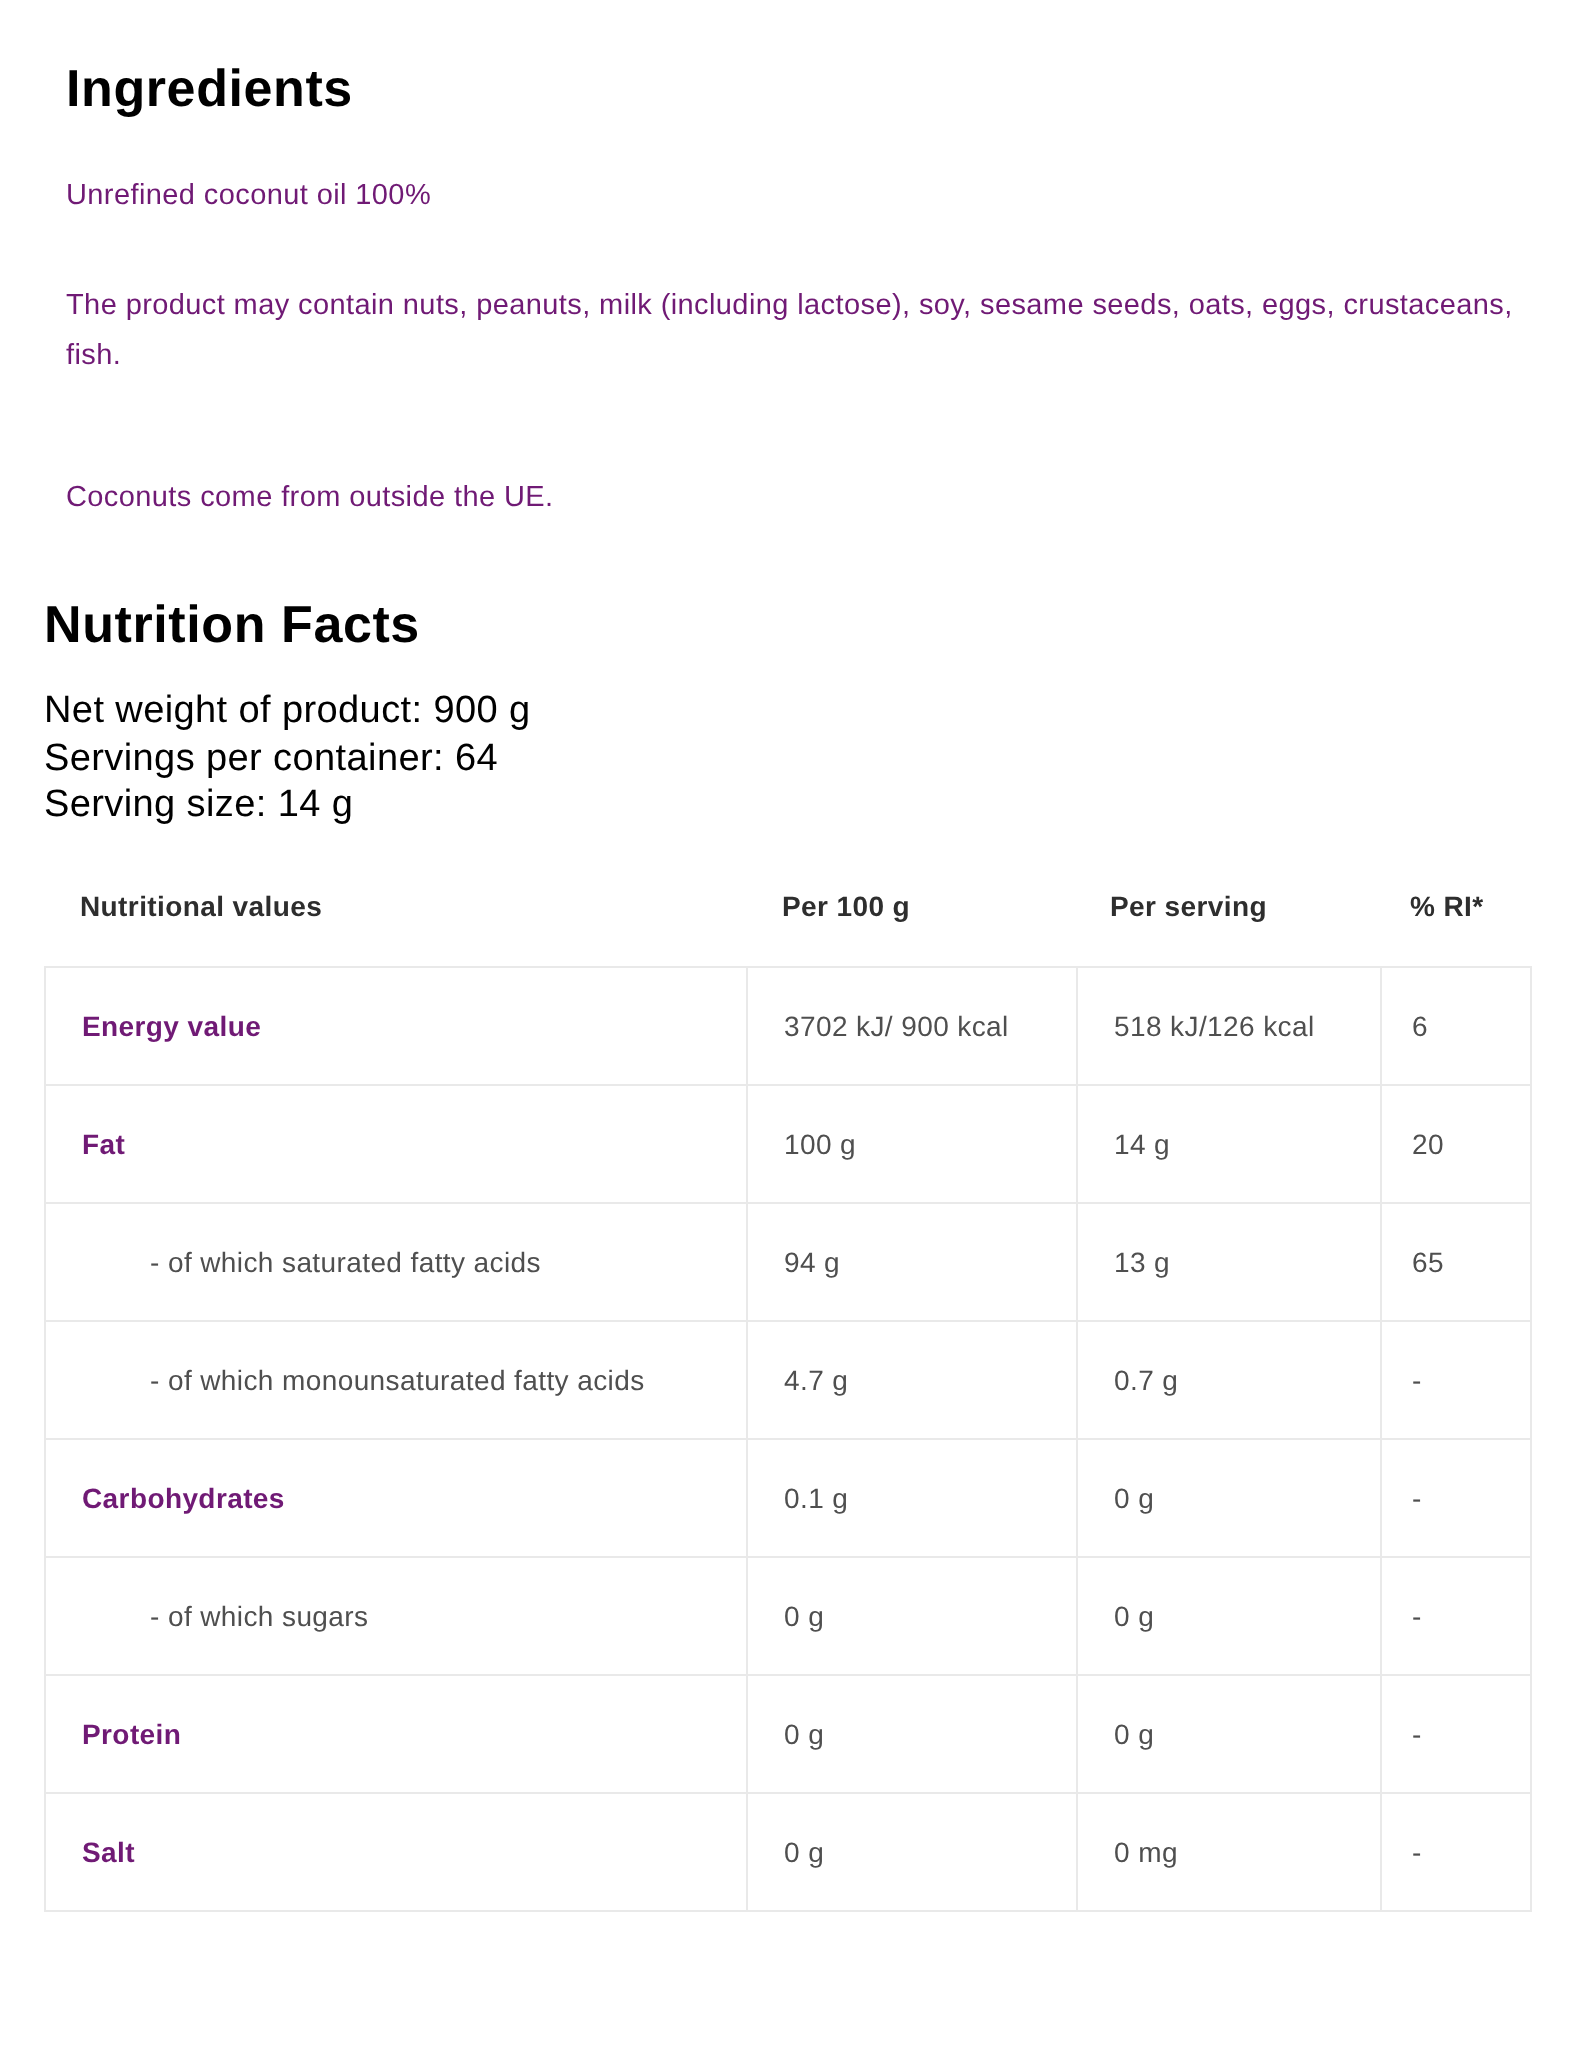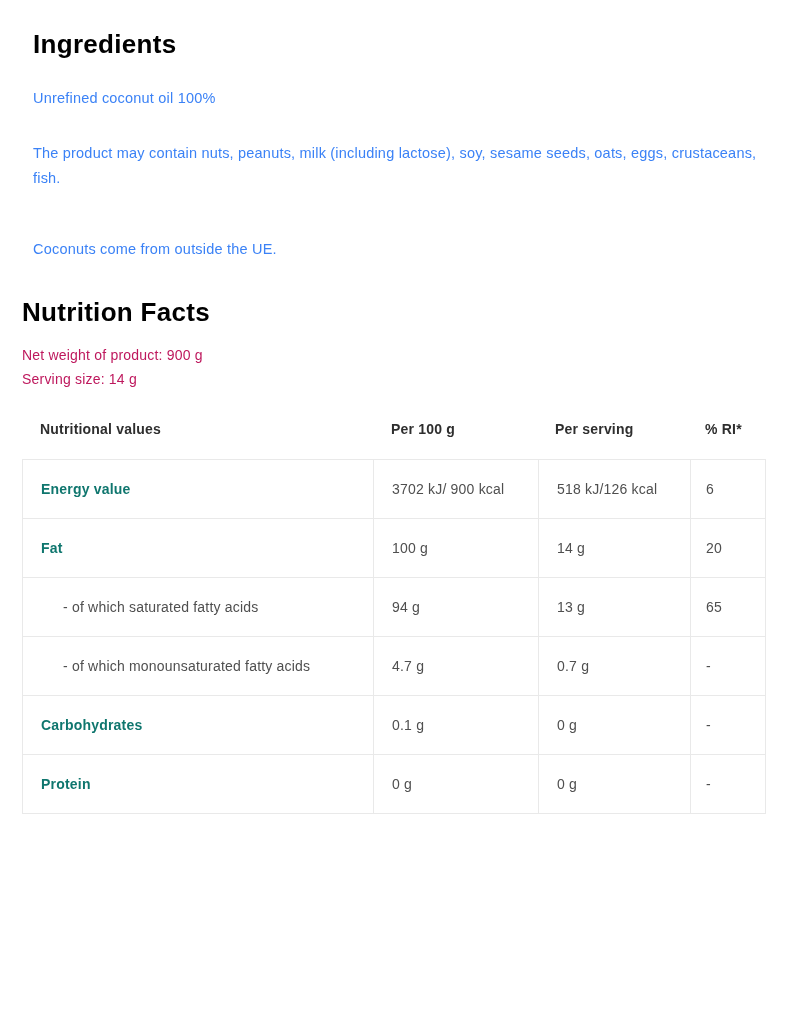--- a/index.html
+++ b/index.html
@@ -16,32 +16,32 @@
 
   .heading {
     font-size: 26px;
     font-weight: 700;
     color: #000000;
     letter-spacing: 0.3px;
     line-height: 32px;
   }
   .para {
     font-size: 14.5px;
-    color: #3b82f6;
+    color: #701a75;
     line-height: 25px;
     letter-spacing: 0.2px;
   }
   .para-1 { margin-top: 26px; }
   .para-2 { margin-top: 30px; max-width: 745px; }
   .para-3 { margin-top: 46px; }
 
   .meta { margin-top: 16px; }
   .meta-line {
-    font-size: 14px;
-    color: #be185d;
+    font-size: 19px;
+    color: #000000;
     line-height: 23.5px;
     letter-spacing: 0.2px;
   }
 
   .nv-header {
     display: grid;
     grid-template-columns: 351px 165px 152px 75px;
     margin-top: 30px;
     font-size: 14px;
     font-weight: 700;
@@ -60,40 +60,41 @@
     margin-top: 22px;
   }
   .nv-table td {
     border: 1px solid #e9e9e9;
     height: 59px;
     font-size: 14px;
     vertical-align: middle;
     letter-spacing: 0.2px;
     background: #ffffff;
   }
-  .nv-table td.lbl { padding-left: 18px; color: #0f766e; font-weight: 700; }
-  .nv-table td.lbl.sub { padding-left: 40px; color: #4f4f4f; font-weight: 400; }
+  .nv-table td.lbl { padding-left: 18px; color: #701a75; font-weight: 700; }
+  .nv-table td.lbl.sub { padding-left: 52px; color: #4f4f4f; font-weight: 400; }
   .nv-table td.val { padding-left: 18px; color: #4f4f4f; }
   .nv-table td.ri  { padding-left: 15px; color: #4f4f4f; }
 </style>
 </head>
 <body>
 
 <div class="section-ingredients">
   <div class="heading">Ingredients</div>
   <div class="para para-1">Unrefined coconut oil 100%</div>
   <div class="para para-2">The product may contain nuts, peanuts, milk (including lactose), soy, sesame seeds, oats, eggs, crustaceans, fish.</div>
   <div class="para para-3">Coconuts come from outside the UE.</div>
 </div>
 
 <div class="section-nutrition">
   <div class="heading">Nutrition Facts</div>
 
   <div class="meta">
     <div class="meta-line">Net weight of product: 900 g</div>
+    <div class="meta-line">Servings per container: 64</div>
     <div class="meta-line">Serving size: 14 g</div>
   </div>
 
   <div class="nv-header">
     <div class="hc1">Nutritional values</div>
     <div class="hc2">Per 100 g</div>
     <div class="hc3">Per serving</div>
     <div class="hc4">% RI*</div>
   </div>
 
@@ -129,21 +130,33 @@
         <td class="val">0.7 g</td>
         <td class="ri">-</td>
       </tr>
       <tr>
         <td class="lbl">Carbohydrates</td>
         <td class="val">0.1 g</td>
         <td class="val">0 g</td>
         <td class="ri">-</td>
       </tr>
       <tr>
+        <td class="lbl sub">- of which sugars</td>
+        <td class="val">0 g</td>
+        <td class="val">0 g</td>
+        <td class="ri">-</td>
+      </tr>
+      <tr>
         <td class="lbl">Protein</td>
         <td class="val">0 g</td>
         <td class="val">0 g</td>
+        <td class="ri">-</td>
+      </tr>
+      <tr>
+        <td class="lbl">Salt</td>
+        <td class="val">0 g</td>
+        <td class="val">0 mg</td>
         <td class="ri">-</td>
       </tr>
     </tbody>
   </table>
 
 </div>
 
 </body></html>

